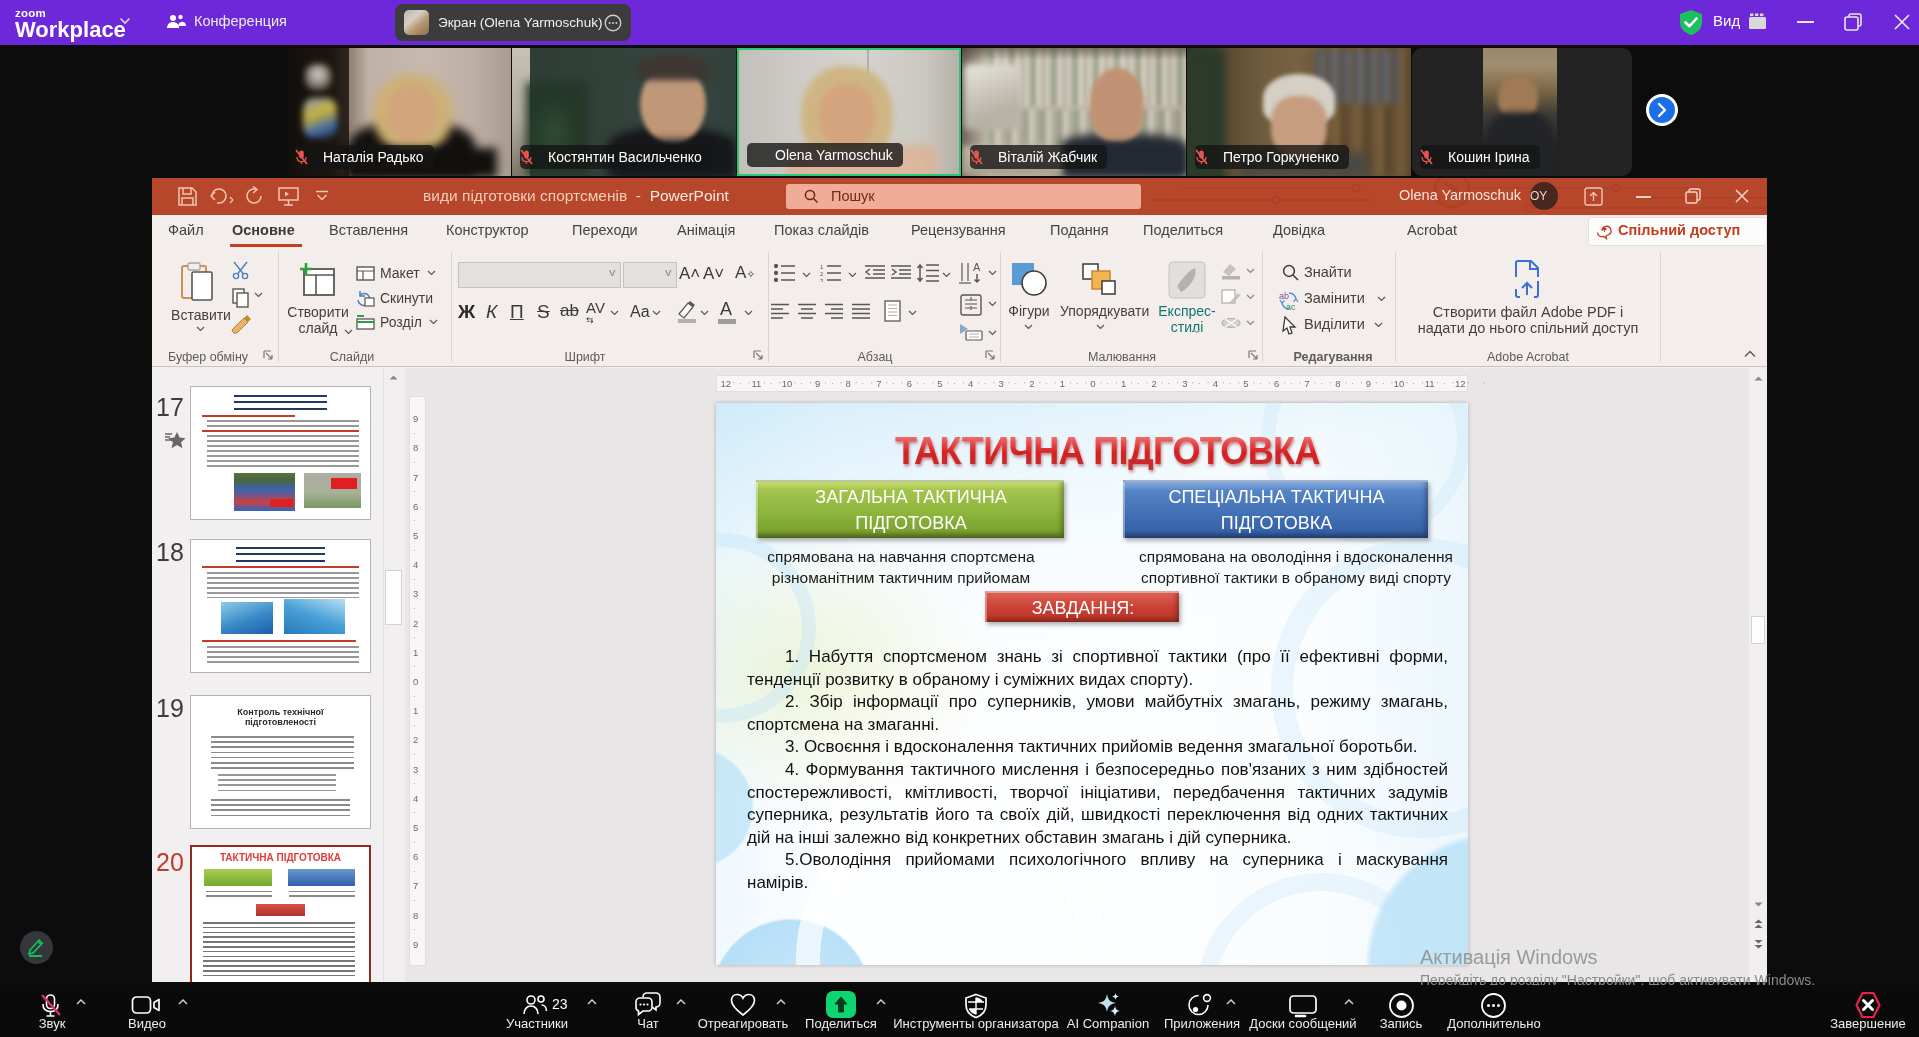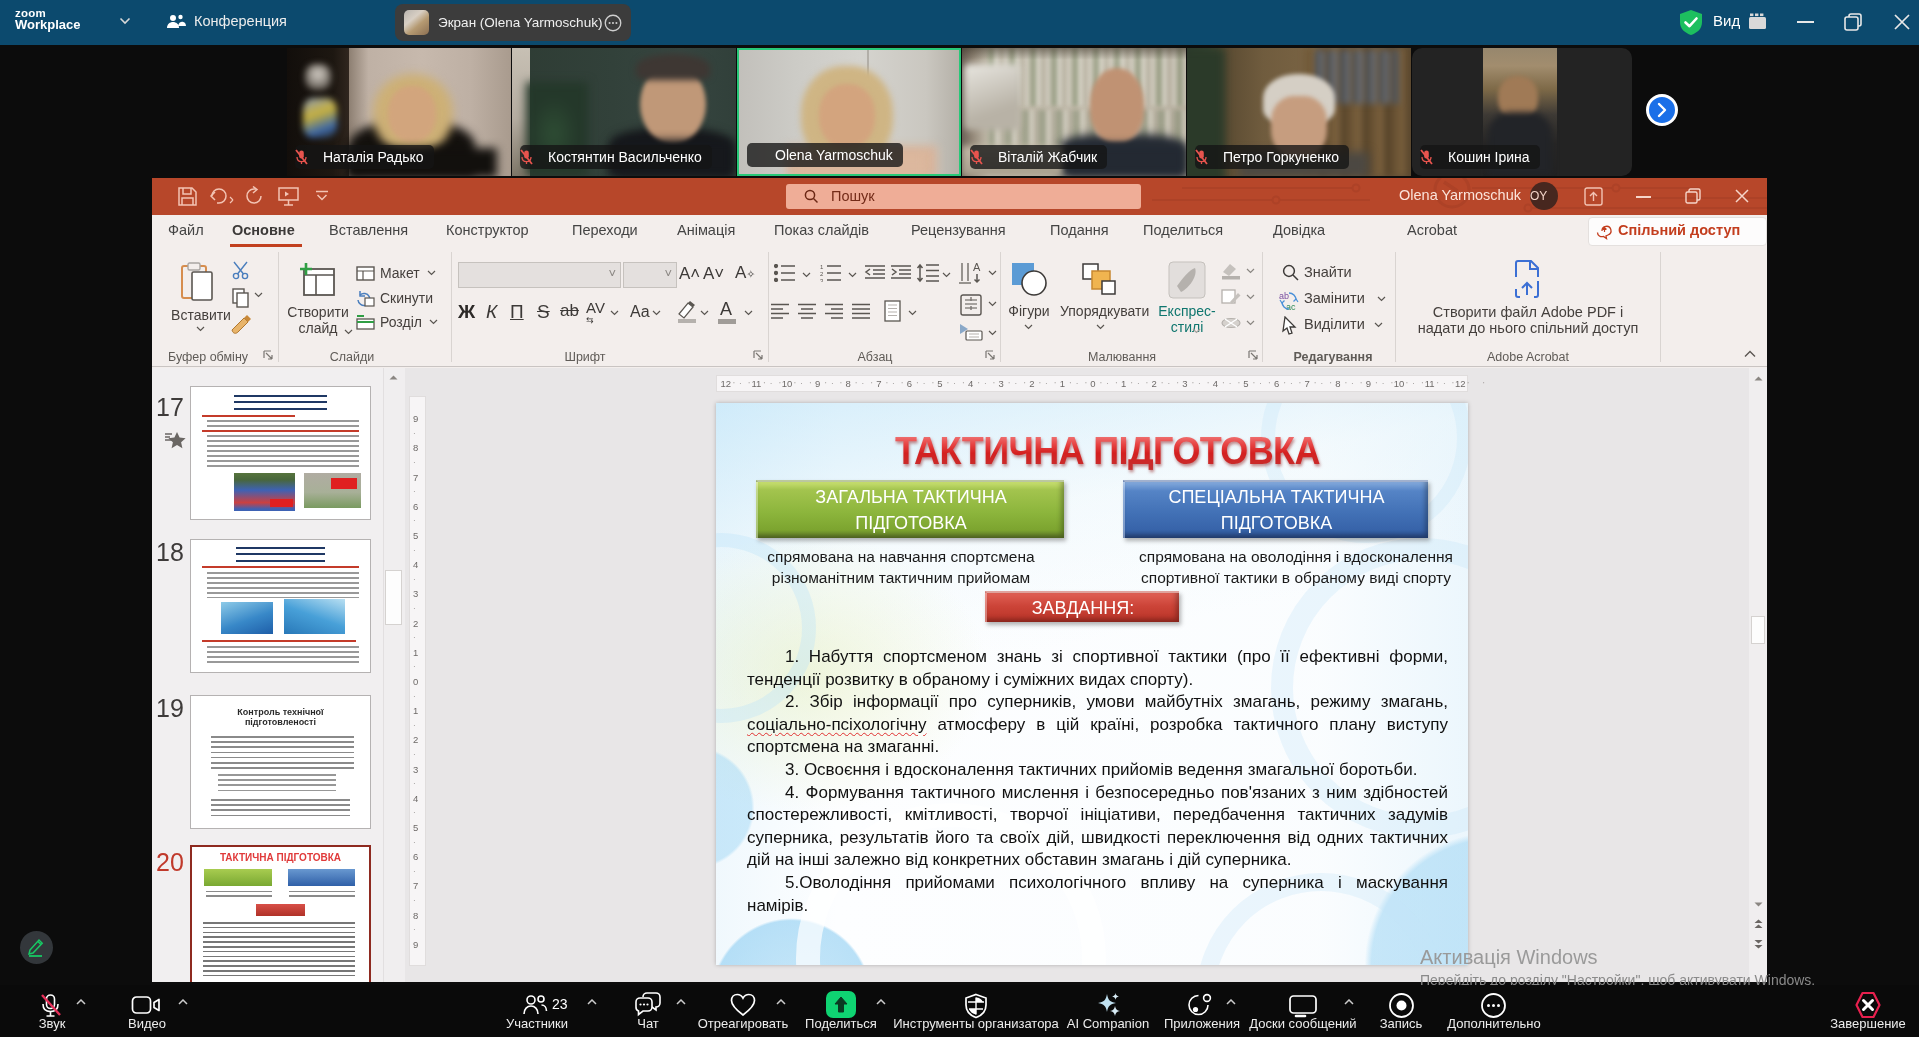--- a/index.html
+++ b/index.html
@@ -2,21 +2,21 @@
 <html><head>
 <meta charset="utf-8">
 <style>
 * { margin:0; padding:0; box-sizing:border-box; }
 html,body { width:1919px; height:1037px; overflow:hidden; background:#000; }
 body { font-family:"Liberation Sans", sans-serif; }
 #root { position:absolute; top:0; left:0; width:1919px; height:1037px; background:#0c0c0c; }
 .abs { position:absolute; }
 
 
-#topbar { position:absolute; top:0; left:0; width:1919px; height:45px; background:#0c4a6e; }
+#topbar { position:absolute; top:0; left:0; width:1919px; height:45px; background:#6d28d9; }
 #share-bg { position:absolute; top:45px; left:0; width:1919px; height:940px; background:#0c0c0c; }
 
 
 .vtile { position:absolute; top:48px; height:128px; width:224px; overflow:hidden; background:#222; }
 .vname { position:absolute; left:8px; bottom:7px; height:24px; background:rgba(20,20,20,.78); border-radius:5px; color:#fff; font-size:14px; line-height:24px; padding:0 10px 0 28px; white-space:nowrap; }
 .micoff { position:absolute; left:7px; bottom:11px; width:15px; height:16px; z-index:3; }
 .blur2 { filter:blur(2px); } .blur3 { filter:blur(3px); } .blur4 { filter:blur(5px); }
 .vname { z-index:2; }
 
 
@@ -64,21 +64,21 @@
 #zoombar { position:absolute; left:0; top:985px; width:1919px; height:52px; background:#0a0a0a; }
 .zlabel { position:absolute; color:#ededed; font-size:13px; white-space:nowrap; top:31px; transform:translateX(-50%); }
 .zchev { position:absolute; top:14px; width:10px; height:6px; }
 </style>
 </head>
 <body>
 <div id="root">
   <div id="share-bg"></div>
   <div id="topbar">
     <div class="abs" style="left:15px;top:7px;color:#fff;font-size:11.5px;font-weight:bold;letter-spacing:.2px;">zoom</div>
-    <div class="abs" style="left:15px;top:17px;color:#fff;font-size:13px;font-weight:bold;">Workplace</div>
+    <div class="abs" style="left:15px;top:17px;color:#fff;font-size:22px;font-weight:bold;">Workplace</div>
     <svg class="abs" style="left:119px;top:17px;" width="12" height="8" viewBox="0 0 12 8">
         <path d="M1.5 1.5 L6 6 L10.5 1.5" stroke="#d8d8d8" stroke-width="1.6" fill="none"></path>
       </svg>
     <svg class="abs" style="left:165px;top:12px;" width="22" height="20" viewBox="0 0 22 20">
         <circle cx="8" cy="6" r="3" fill="#fff"></circle>
         <path d="M2 16 c0-4 3-6 6-6 s6 2 6 6z" fill="#fff"></path>
         <circle cx="15.5" cy="5" r="2.2" fill="#fff"></circle>
         <path d="M13 14 c.5-3 2.5-4.4 4.6-4.2 2 .2 3.4 2 3.4 4.2z" fill="#fff"></path>
       </svg>
     <div class="abs" style="left:194px;top:13px;color:#ededed;font-size:14.5px;">Конференция</div>
@@ -236,20 +236,21 @@
         </svg>
       <svg class="abs" style="left:125px;top:8px;" width="23" height="21" viewBox="0 0 23 21" fill="none" stroke="#f3c4b4" stroke-width="1.5">
           <rect x="2" y="2" width="19" height="12"></rect>
           <path d="M11.5 14 V19 M7 19 H16"></path>
           <path d="M8 5.5 l4 2.5 -4 2.5 z" fill="#f3c4b4" stroke="none"></path>
         </svg>
       <svg class="abs" style="left:163px;top:12px;" width="14" height="12" viewBox="0 0 14 12" fill="none" stroke="#f3c4b4" stroke-width="1.5">
           <path d="M1 1.5 H13"></path>
           <path d="M2.5 5 L7 9.5 L11.5 5"></path>
         </svg>
+      <div class="abs" style="left:199px;top:9px;width:450px;text-align:center;color:#f5cdbf;font-size:15.5px;">види підготовки спортсменів&nbsp; -&nbsp; <span style="color:#fbe8e1;">PowerPoint</span></div>
 
       <div class="abs" style="left:634px;top:6px;width:355px;height:25px;background:#efad97;border-radius:3px;">
         <svg class="abs" style="left:18px;top:5px;" width="15" height="15" viewBox="0 0 15 15" fill="none" stroke="#6b2714" stroke-width="1.5">
             <circle cx="6" cy="6" r="4.6"></circle>
             <path d="M9.5 9.5 L13.5 13.5"></path>
           </svg>
         <div class="abs" style="left:45px;top:4px;color:#732b18;font-size:14.5px;">Пошук</div>
       </div>
       <div class="abs" style="left:1247px;top:9px;color:#fbe3da;font-size:14.5px;">Olena Yarmoschuk</div>
       <div class="abs" style="left:1378px;top:4px;width:28px;height:28px;border-radius:50%;background:#47271f;color:#f3d4c8;font-size:12px;line-height:28px;">OY</div>
@@ -767,21 +768,20 @@
           <div class="abs" style="left:179px;top:27px;width:445px;height:38px;font-size:36px;font-weight:bold;letter-spacing:-.6px;white-space:nowrap;background:linear-gradient(180deg,#f4a0a0 0%,#e84545 38%,#d42020 60%,#c43030 100%);-webkit-background-clip:text;background-clip:text;color:transparent;filter:drop-shadow(1.5px 2px 1.5px rgba(140,20,20,.5));transform:scaleY(1.1);">ТАКТИЧНА ПІДГОТОВКА</div>
           <div class="box3d" style="left:40px;top:77px;width:308px;height:58px;background:linear-gradient(180deg,#c9e070 0%,#a3c44e 14%,#8cb53c 55%,#7ca42f 86%,#66812a 100%);">ЗАГАЛЬНА ТАКТИЧНА<br>ПІДГОТОВКА</div>
           <div class="box3d" style="left:407px;top:77px;width:305px;height:58px;background:linear-gradient(180deg,#85abdd 0%,#5584c6 16%,#4271b6 55%,#3763a9 86%,#2c4f8e 100%);">СПЕЦІАЛЬНА ТАКТИЧНА<br>ПІДГОТОВКА</div>
           <div class="abs cap" style="left:420px;top:143px;width:320px;">спрямована на оволодіння і вдосконалення<br>спортивної тактики в обраному виді спорту</div>
           <div class="abs cap" style="left:20px;top:143px;width:330px;">спрямована на навчання спортсмена<br>різноманітним тактичним прийомам</div>
           <div class="box3d" style="left:269px;top:188px;width:194px;height:31px;line-height:26px;background:linear-gradient(180deg,#e06055 0%,#cc4438 45%,#b83226 100%);font-size:18px;">ЗАВДАННЯ:</div>
           <div class="abs" id="slidebody">
             <div class="pl j"><span class="ind"></span>1. Набуття спортсменом знань зі спортивної тактики (про її ефективні форми,</div>
             <div class="pl">тенденції розвитку в обраному і суміжних видах спорту).</div>
             <div class="pl j"><span class="ind"></span>2. Збір інформації про суперників, умови майбутніх змагань, режиму змагань,</div>
-            <div class="pl j"><span class="wavy">соціально-псіхологічну</span> атмосферу в цій країні, розробка тактичного плану виступу</div>
             <div class="pl">спортсмена на змаганні.</div>
             <div class="pl"><span class="ind"></span>3. Освоєння і вдосконалення тактичних прийомів ведення змагальної боротьби.</div>
             <div class="pl j"><span class="ind"></span>4. Формування тактичного мислення і безпосередньо пов'язаних з ним здібностей</div>
             <div class="pl j">спостережливості, кмітливості, творчої ініціативи, передбачення тактичних задумів</div>
             <div class="pl j">суперника, результатів його та своїх дій, швидкості переключення від одних тактичних</div>
             <div class="pl">дій на інші залежно від конкретних обставин змагань і дій суперника.</div>
             <div class="pl j"><span class="ind"></span>5.Оволодіння прийомами психологічного впливу на суперника і маскування власних</div>
             <div class="pl">намірів.</div>
           </div>
         </div>

